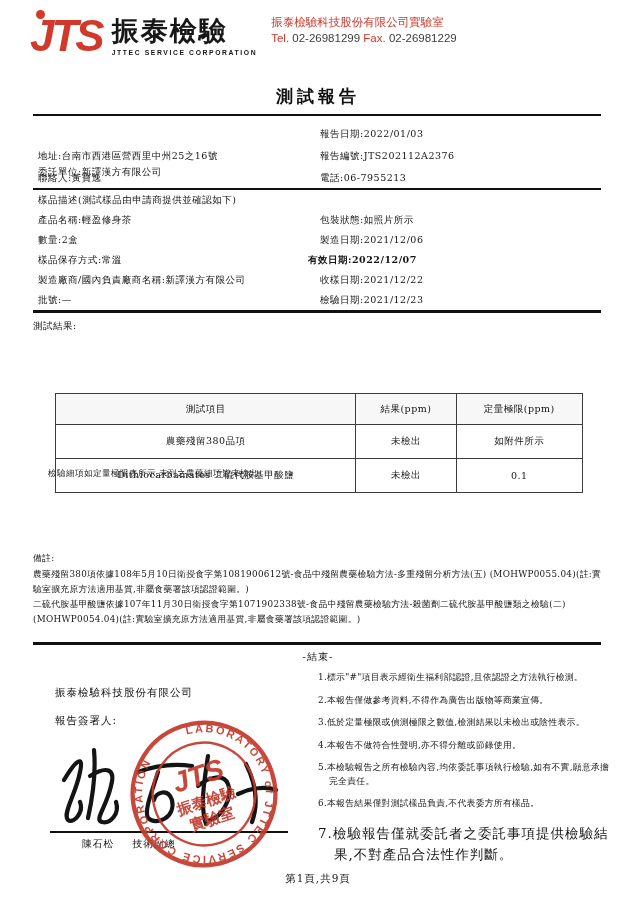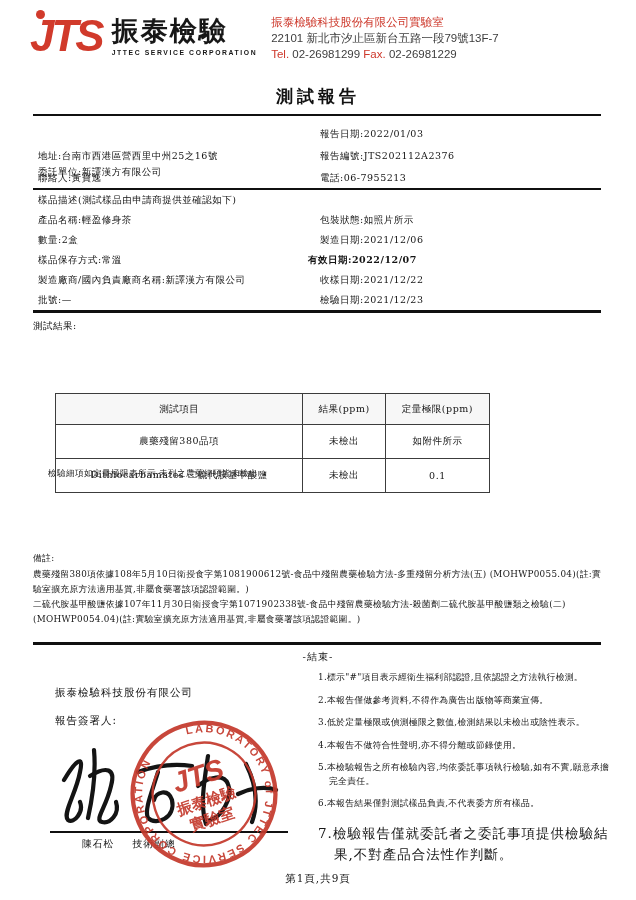--- a/index.html
+++ b/index.html
@@ -35,21 +35,21 @@
   
   .rule { position:absolute; left:33px; width:568px; background:#101010; height:2px; }
   .rule-double { position:absolute; left:33px; width:568px; height:3px;
     border-top:1px solid #101010; border-bottom:2px solid #101010; background:transparent; box-sizing:border-box; }
 
   
   .kv-line { position:absolute; font-size:9.5px; letter-spacing:0.5px; color:#141414; white-space:nowrap; }
   .sec-heading { position:absolute; font-size:9.5px; color:#141414; letter-spacing:0.5px; }
 
   
-  .results-table { position:absolute; top:393px; left:55px; width:435px; border-collapse:collapse;
+  .results-table { position:absolute; top:393px; left:55px; width:528px; border-collapse:collapse;
     font-size:9.5px; color:#141414; table-layout:fixed; }
   .results-table th, .results-table td { border:1.4px solid #3c3c3c; text-align:center; padding:0; letter-spacing:0.5px; }
   .results-table th { height:30px; font-weight:400; background:#f7f7f7; }
   .results-table td { height:33px; }
   .col-item { width:57%; } .col-result { width:19%; } .col-limit { width:24%; }
   .table-footnote { position:absolute; top:468px; left:48px; font-size:8.6px; color:#222; letter-spacing:0.4px; }
 
   
   .remarks { position:absolute; top:551px; left:33px; width:570px; font-size:8.8px; line-height:15px;
     color:#161616; letter-spacing:0.3px; }
@@ -88,21 +88,20 @@
         <span class="jdot"></span>
         <span>JTS</span>
       </div>
       <div class="logo-text">
         <div class="logo-cn">振泰檢驗</div>
         <div class="logo-sub">JTTEC SERVICE CORPORATION</div>
       </div>
     </div>
     <div class="header-right">
       <div class="hr-line1">振泰檢驗科技股份有限公司實驗室</div>
-      <div class="hr-line2">22101 新北市汐止區新台五路一段79號13F-7</div>
       <div class="hr-line3">
         <span class="red">Tel.</span>
         <span>02-26981299</span>
         <span class="red">Fax.</span>
         <span>02-26981229</span>
       </div>
     </div>
   </div>
 
   <div class="doc-title">測試報告</div>

